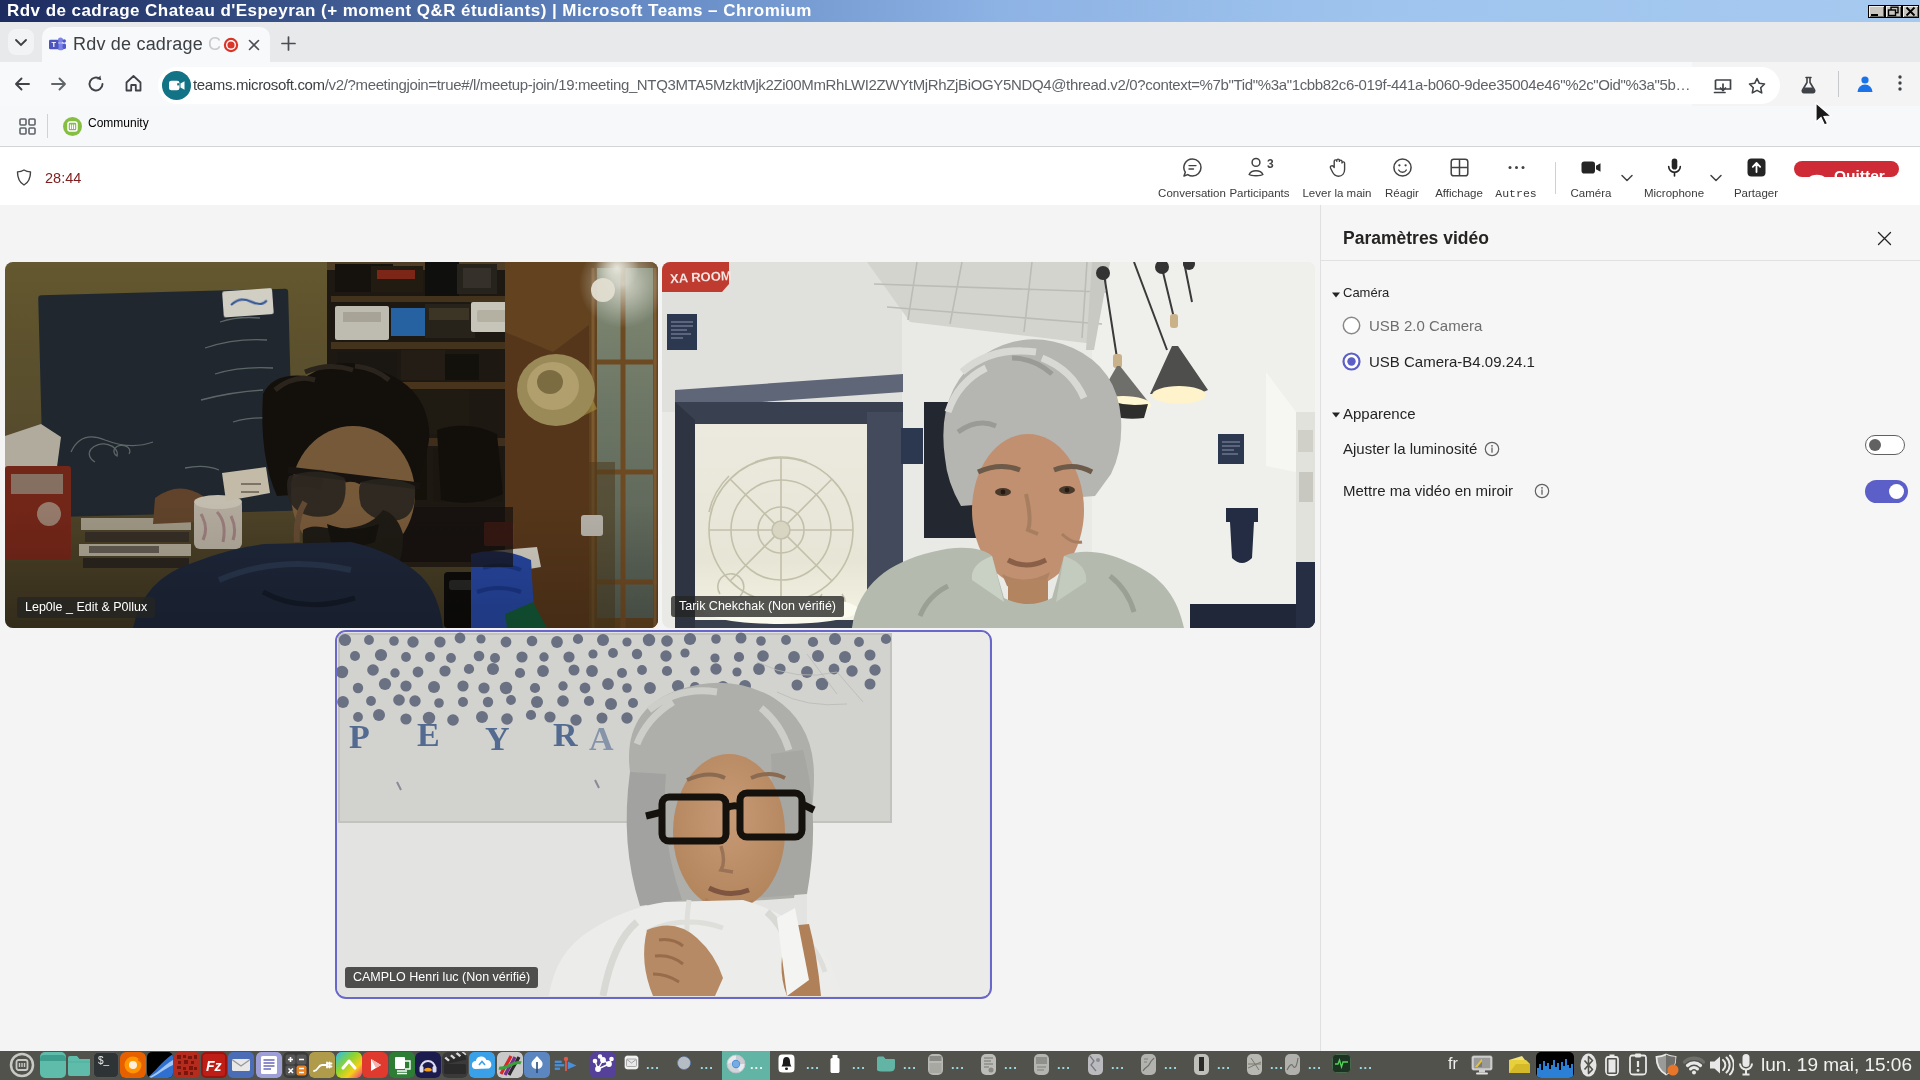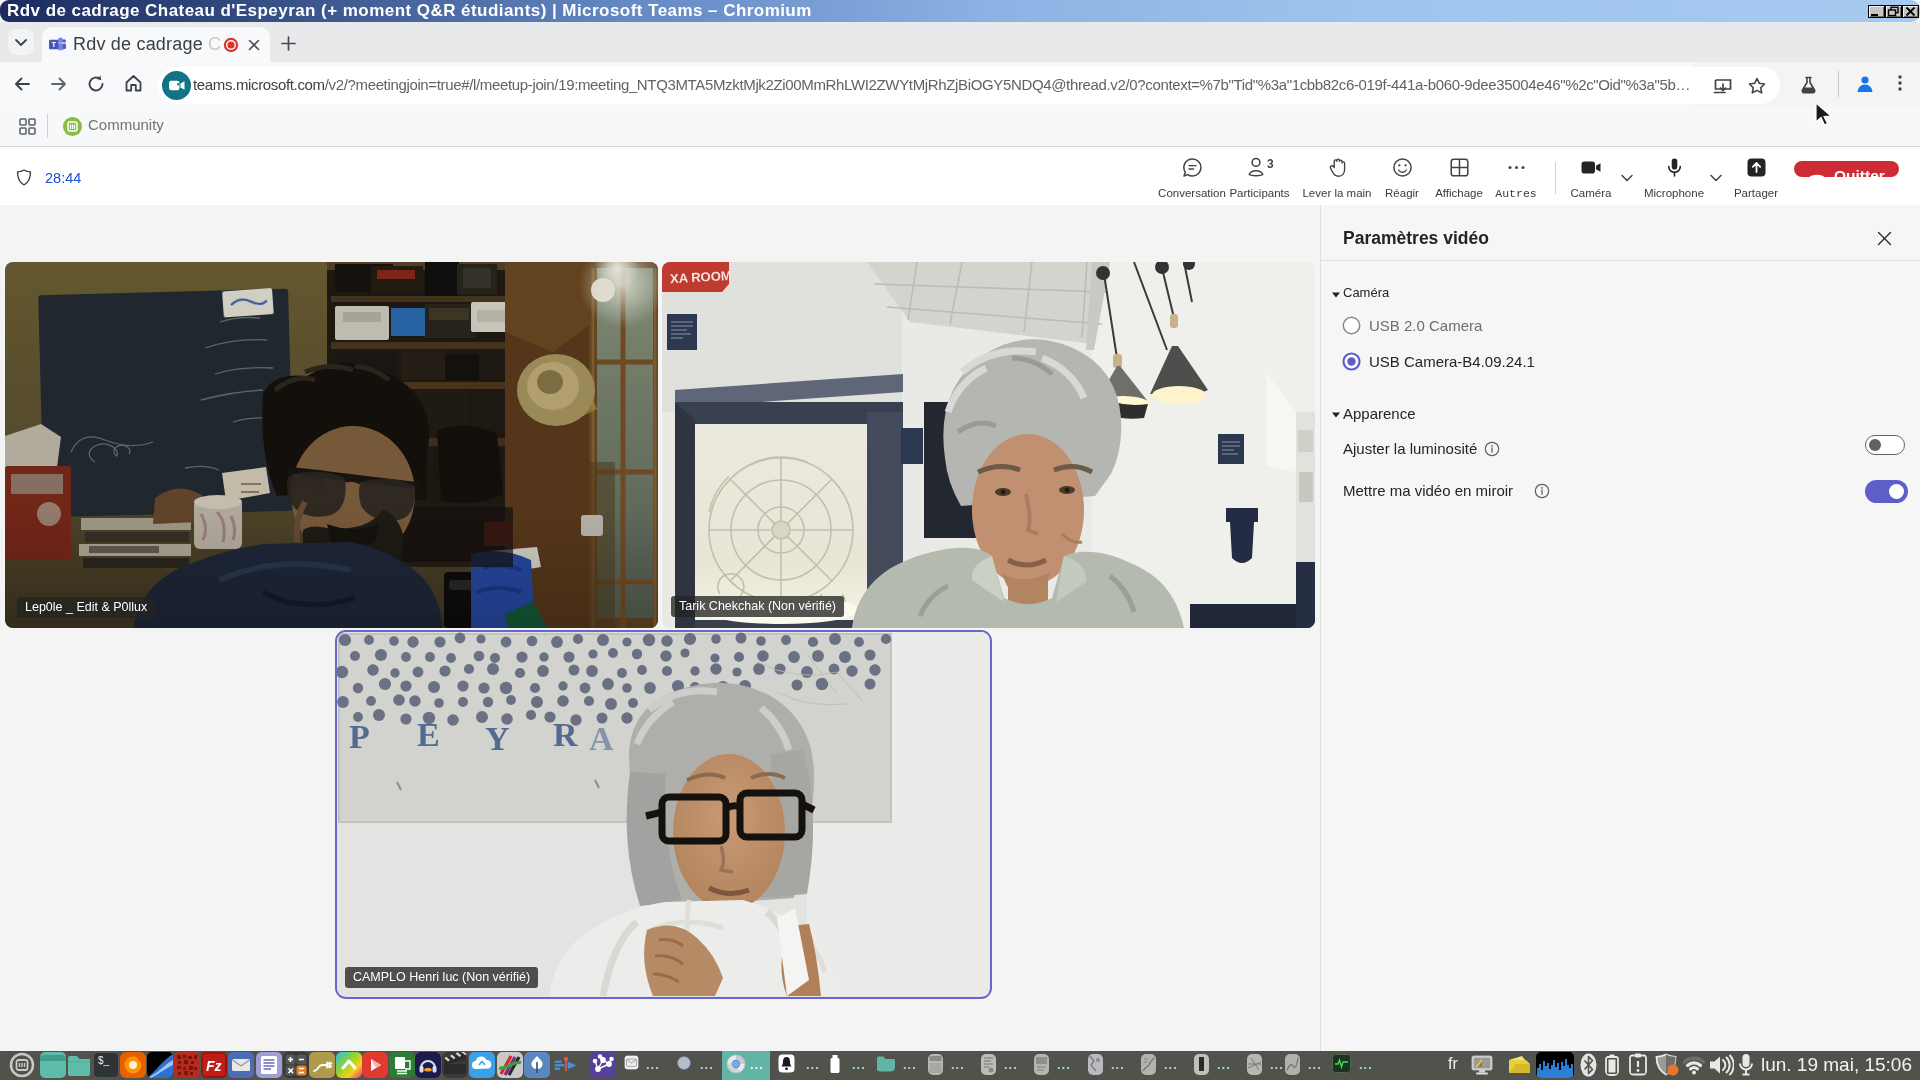--- a/index.html
+++ b/index.html
@@ -1,21 +1,21 @@
 <!DOCTYPE html>
 <html><head><meta charset="utf-8">
 <style>
   * { margin:0; padding:0; box-sizing:border-box; }
   html,body { width:1920px; height:1080px; overflow:hidden; font-family:"Liberation Sans", sans-serif; }
   #root { position:relative; width:1920px; height:1080px; background:#f4f4f4; }
   .abs { position:absolute; }
 
   
   #titlebar { position:absolute; left:0; top:0; width:1920px; height:22px;
-    background:linear-gradient(90deg,#1d2b5f 0%,#31497e 12%,#6287c2 32%,#8db2e4 52%,#9fc5ee 72%,#a6c9f0 100%);border-radius:9px; }
+    background:linear-gradient(90deg,#1d2b5f 0%,#31497e 12%,#6287c2 32%,#8db2e4 52%,#9fc5ee 72%,#a6c9f0 100%); }
   #titlebar .ttext { position:absolute; left:7px; top:1px; color:#ffffff; font-size:17px; font-weight:bold; letter-spacing:0.45px; }
   .winbtn { position:absolute; top:5px; width:17px; height:13px; background:#c9c6bf; border:1px solid #000;
     box-shadow:inset 1px 1px 0 #f2f0ec, inset -1px -1px 0 #6e6b66; font-size:9px; color:#000; text-align:center; line-height:11px; font-weight:bold;}
 
   
   #tabstrip { position:absolute; left:0; top:22px; width:1920px; height:40px; background:#e7e9eb; }
   #tabchev { position:absolute; left:8px; top:7px; width:26px; height:26px; border-radius:8px; background:#f1f3f4; }
   #thetab { position:absolute; left:42px; top:5px; width:228px; height:35px; background:#f8f9fa; border-radius:10px 10px 0 0; }
   #navbar { position:absolute; left:0; top:62px; width:1692px; height:44px; background:#f8f9fa; }
   #bookbar { position:absolute; left:0; top:106px; width:1920px; height:41px; background:#f7f8f9; border-bottom:1px solid #d5d5d5; }
@@ -140,28 +140,28 @@
       <rect x="10" y="1" width="6" height="6" rx="1" fill="none" stroke="#5f6368" stroke-width="1.6"></rect>
       <rect x="1" y="10" width="6" height="6" rx="1" fill="none" stroke="#5f6368" stroke-width="1.6"></rect>
       <rect x="10" y="10" width="6" height="6" rx="1" fill="none" stroke="#5f6368" stroke-width="1.6"></rect>
     </svg>
     <div class="abs" style="left:47px;top:8px;width:1px;height:24px;background:#d0d2d5;"></div>
     <svg class="abs" style="left:63px;top:11px" width="19" height="19" viewBox="0 0 19 19">
       <circle cx="9.5" cy="9.5" r="9.5" fill="#86be43"></circle>
       <rect x="5" y="5" width="9" height="9" rx="2" fill="none" stroke="#ffffff" stroke-width="1.5"></rect>
       <path d="M7.5 7.5 V12 M9.5 7.5 V12 M11.5 7.5 V12" stroke="#ffffff" stroke-width="1.2"></path>
     </svg>
-    <span class="abs" style="left:88px;top:10px;font-size:15px;color:#737373;">Community</span>
+    <span class="abs" style="left:88px;top:10px;font-size:12px;color:#000000;">Community</span>
   </div>
 
   <div id="tbar">
     <svg class="abs" style="left:16px;top:22px" width="16" height="17" viewBox="0 0 16 17">
         <path d="M8 1 C10 2.2 12.5 2.8 14.5 2.9 C14.5 8.5 12.8 13.2 8 16 C3.2 13.2 1.5 8.5 1.5 2.9 C3.5 2.8 6 2.2 8 1 Z" fill="none" stroke="#424242" stroke-width="1.4" stroke-linejoin="round"></path>
       </svg>
-    <span class="abs" style="left:45px;top:23px;font-size:14.5px;color:#1d4ed8;">28:44</span>
+    <span class="abs" style="left:45px;top:23px;font-size:14.5px;color:#7f1d1d;">28:44</span>
 
     <div class="tbtn" style="left:1157px;width:70px;">
       <svg class="ticon" width="21" height="21" viewBox="0 0 21 21">
           <path d="M10.5 2 a8.5 8.5 0 0 1 0 17 c-1.8 0-3.4-.5-4.8-1.4 L2 19 L3.3 15.2 A8.5 8.5 0 0 1 10.5 2 Z" fill="none" stroke="#424242" stroke-width="1.5" stroke-linejoin="round"></path>
           <path d="M7 8.6 h7 M7 12 h4.5" stroke="#424242" stroke-width="1.4" stroke-linecap="round"></path>
         </svg>
       <div class="lbl">Conversation</div>
     </div>
     <div class="tbtn" style="left:1227px;width:65px;">
       <svg class="ticon" width="34" height="21" viewBox="0 0 34 21">

